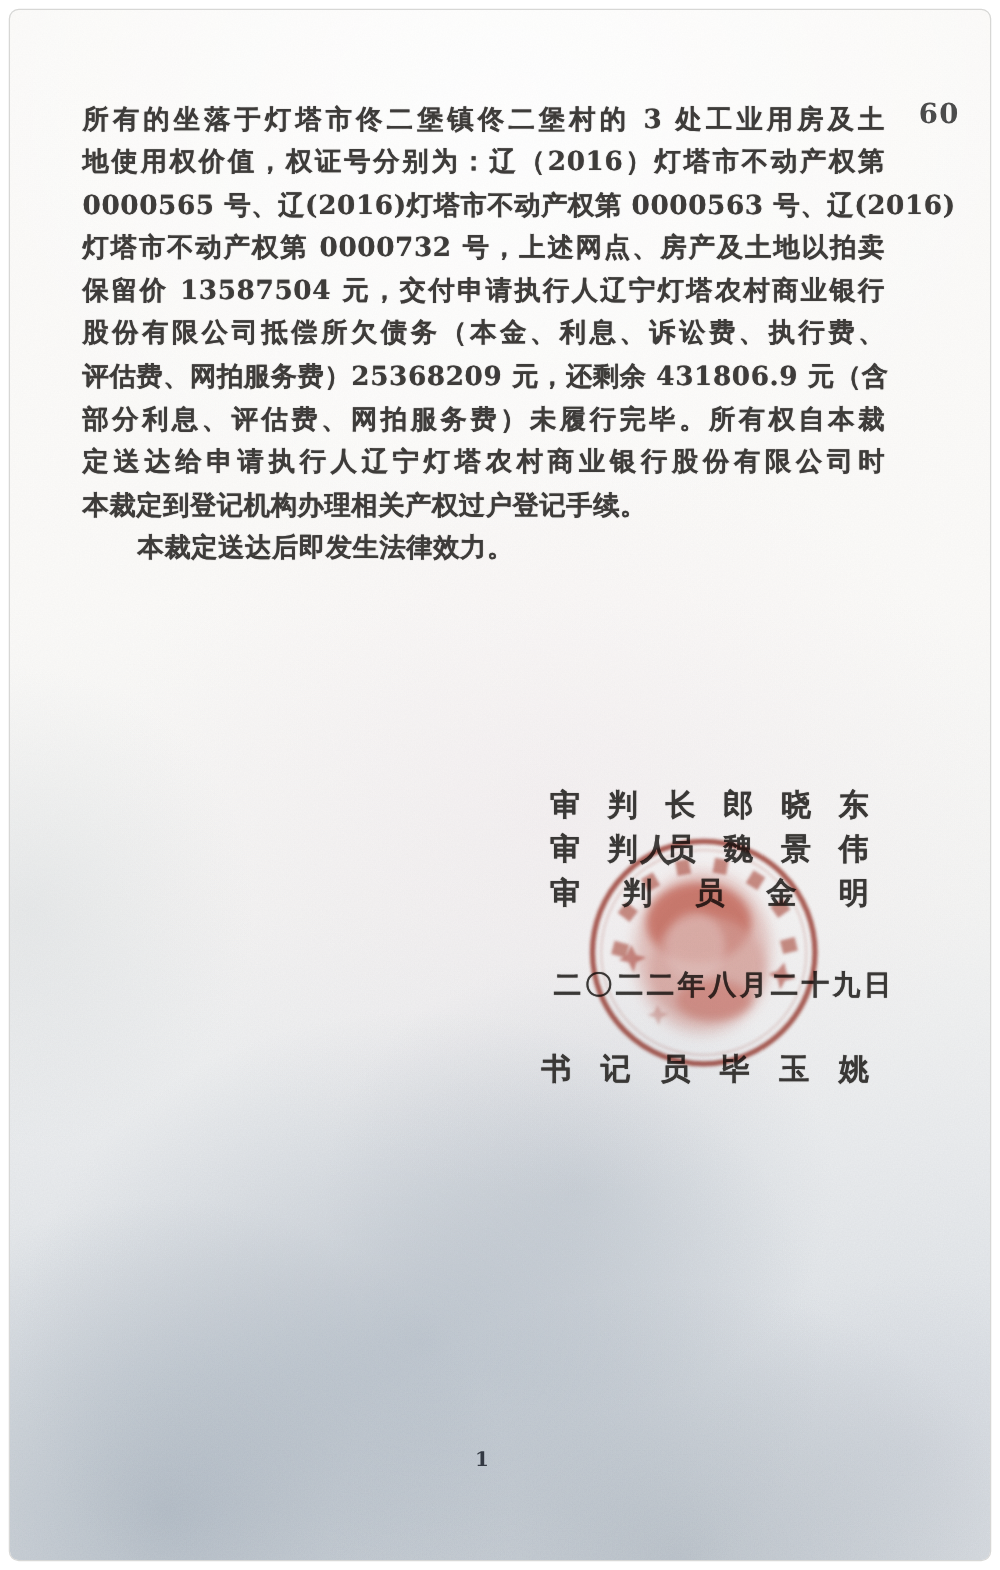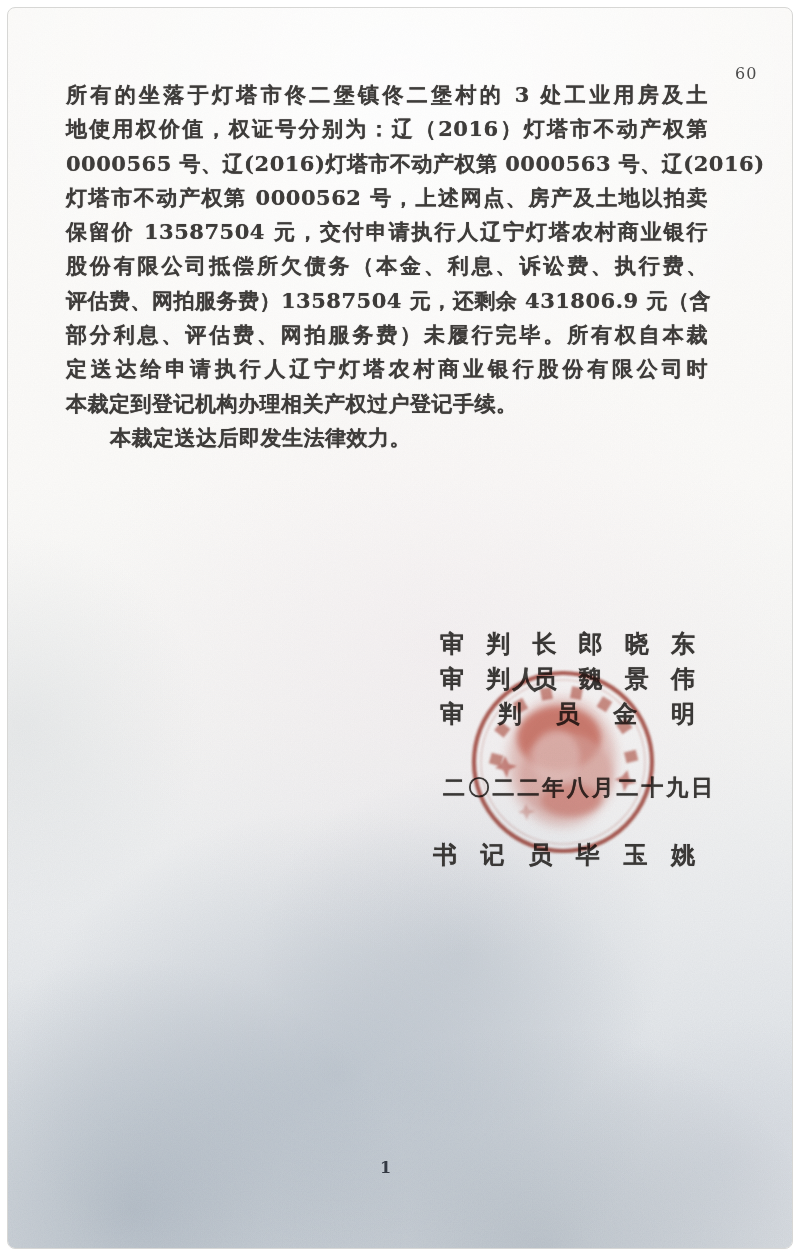--- a/index.html
+++ b/index.html
@@ -33,21 +33,21 @@
     height:34.3px;line-height:34.3px;font-size:21px;font-weight:700;
     letter-spacing:.5px;white-space:nowrap;
     text-align:justify;text-align-last:justify;
     text-shadow:0 0 .7px rgba(45,42,40,.75);
   }
   .bline.nf{text-align-last:left;}
   .bline.indent{padding-left:44px;}
 
   
   .pnum-top{
-    position:absolute;left:727px;top:56px;font-size:16px;font-weight:400;
+    position:absolute;left:727px;top:70px;font-size:22px;font-weight:700;
     color:#4c4c4c;letter-spacing:1px;filter:blur(.4px);
   }
   .pnum-bottom{
     position:absolute;left:372px;top:1150px;font-size:16px;font-weight:700;
     color:#343a44;filter:blur(.3px);
   }
 
   
   .sigrow{
     position:absolute;display:flex;justify-content:space-between;
@@ -73,24 +73,24 @@
 
 <div class="frame">
   <div class="scan">
 
     <div class="pnum-top">60</div>
 
     <div class="bodytext">
       <div class="bline">所有的坐落于灯塔市佟二堡镇佟二堡村的 3 处工业用房及土</div>
       <div class="bline">地使用权价值，权证号分别为：辽（2016）灯塔市不动产权第</div>
       <div class="bline">0000565 号、辽(2016)灯塔市不动产权第 0000563 号、辽(2016)</div>
-      <div class="bline">灯塔市不动产权第 0000562 号，上述网点、房产及土地以拍卖</div>
+      <div class="bline">灯塔市不动产权第 0000732 号，上述网点、房产及土地以拍卖</div>
       <div class="bline">保留价 13587504 元，交付申请执行人辽宁灯塔农村商业银行</div>
       <div class="bline">股份有限公司抵偿所欠债务（本金、利息、诉讼费、执行费、</div>
-      <div class="bline">评估费、网拍服务费）13587504 元，还剩余 431806.9 元（含</div>
+      <div class="bline">评估费、网拍服务费）25368209 元，还剩余 431806.9 元（含</div>
       <div class="bline">部分利息、评估费、网拍服务费）未履行完毕。所有权自本裁</div>
       <div class="bline">定送达给申请执行人辽宁灯塔农村商业银行股份有限公司时</div>
       <div class="bline nf">本裁定到登记机构办理相关产权过户登记手续。</div>
       <div class="bline nf indent">本裁定送达后即发生法律效力。</div>
     </div>
 
     <div class="sigrow sig-1">
         <span>审</span>
         <span>判</span>
         <span>长</span>

